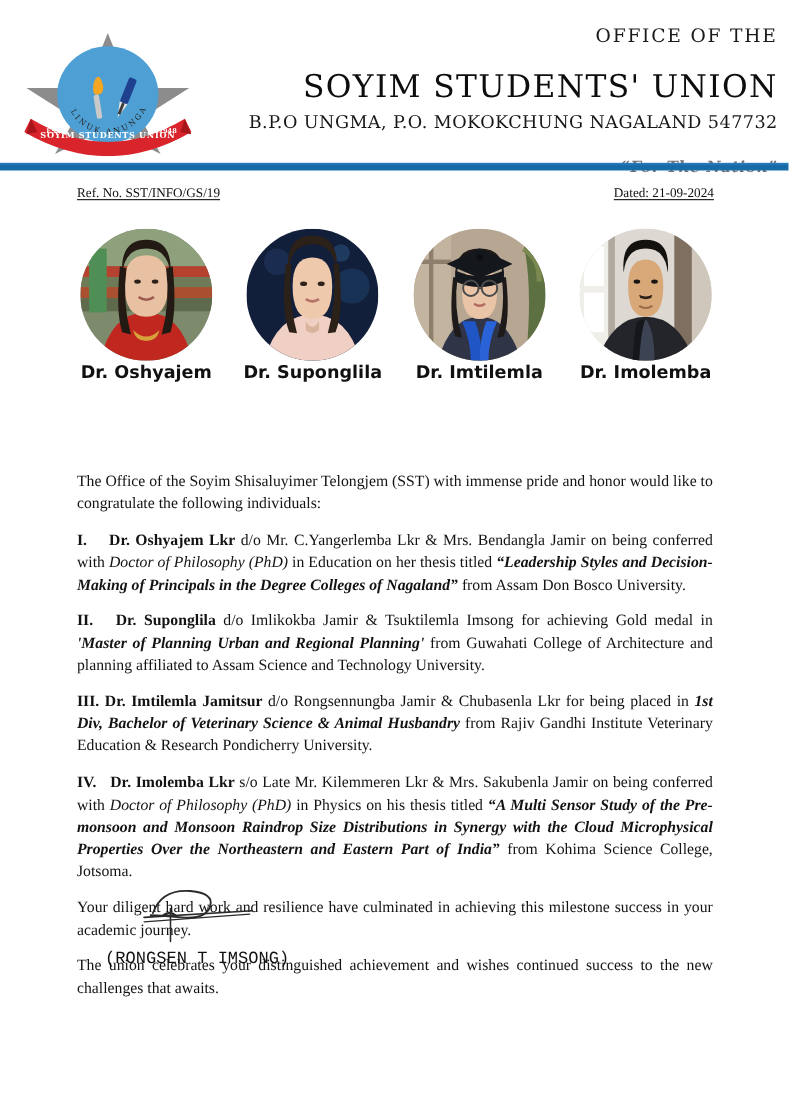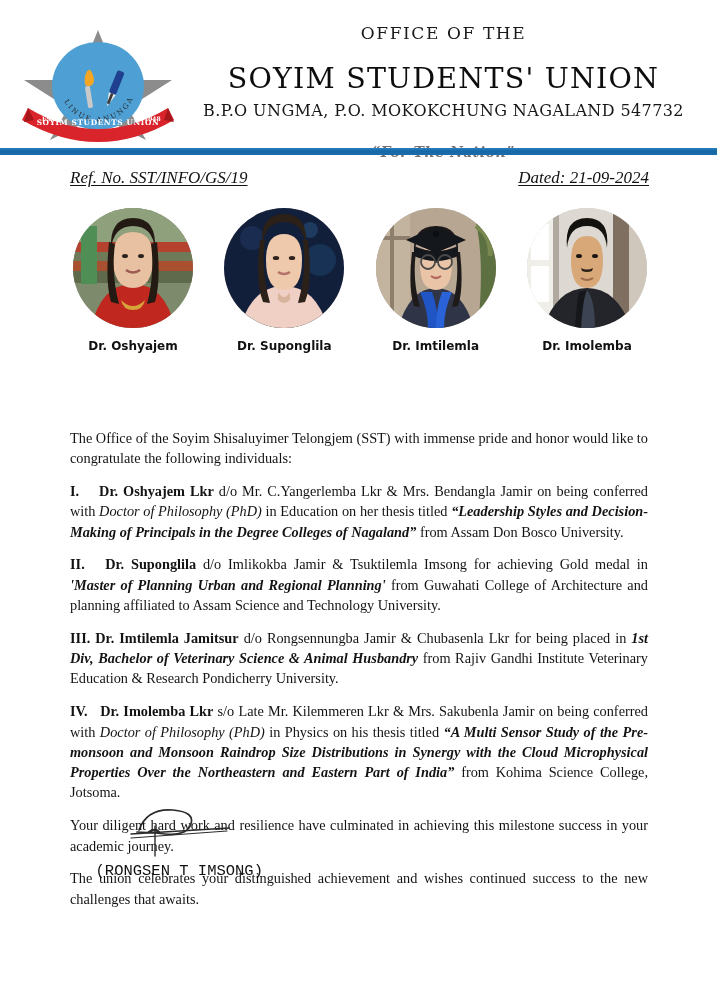--- a/index.html
+++ b/index.html
@@ -26,21 +26,21 @@
     left: 22px;
     top: 24px;
     width: 152px;
     height: 118px;
   }
   .header-text {
     position: absolute;
     left: 180px;
     right: 10px;
     top: 24px;
-    text-align: center;
+    text-align: right;
   }
   .org-line1 {
     font-family: "DejaVu Serif", serif;
     font-size: 17px;
     letter-spacing: 1.6px;
     color: #1a1a1a;
     line-height: 1.15;
   }
   .org-line2 {
     font-family: "DejaVu Serif", serif;
@@ -82,22 +82,21 @@
   .ref-row {
     position: absolute;
     left: 0;
     top: 168px;
     width: 717px;
     height: 22px;
   }
   .ref-no, .ref-date {
     position: absolute;
     font-family: "Liberation Serif", serif;
-    font-style: italic;
-    font-size: 17px;
+    font-size: 12px;
     text-decoration: underline;
     text-underline-offset: 2px;
     white-space: nowrap;
   }
   .ref-no { left: 70px; }
   .ref-date { right: 68px; }
 
   
   .portrait-row {
     position: absolute;
@@ -115,24 +114,24 @@
     width: 120px;
     height: 120px;
     margin: 0 auto;
     border-radius: 50%;
     overflow: hidden;
     position: relative;
     background: #d8d8d8;
   }
   .avatar svg { display: block; }
   .portrait-name {
-    margin-top: 11px;
+    margin-top: 1px;
     font-family: "DejaVu Sans", sans-serif;
     font-weight: bold;
-    font-size: 12px;
+    font-size: 16px;
     color: #111111;
     white-space: nowrap;
   }
 
   
   .body-block {
     position: absolute;
     left: 70px;
     top: 428px;
     width: 578px;

